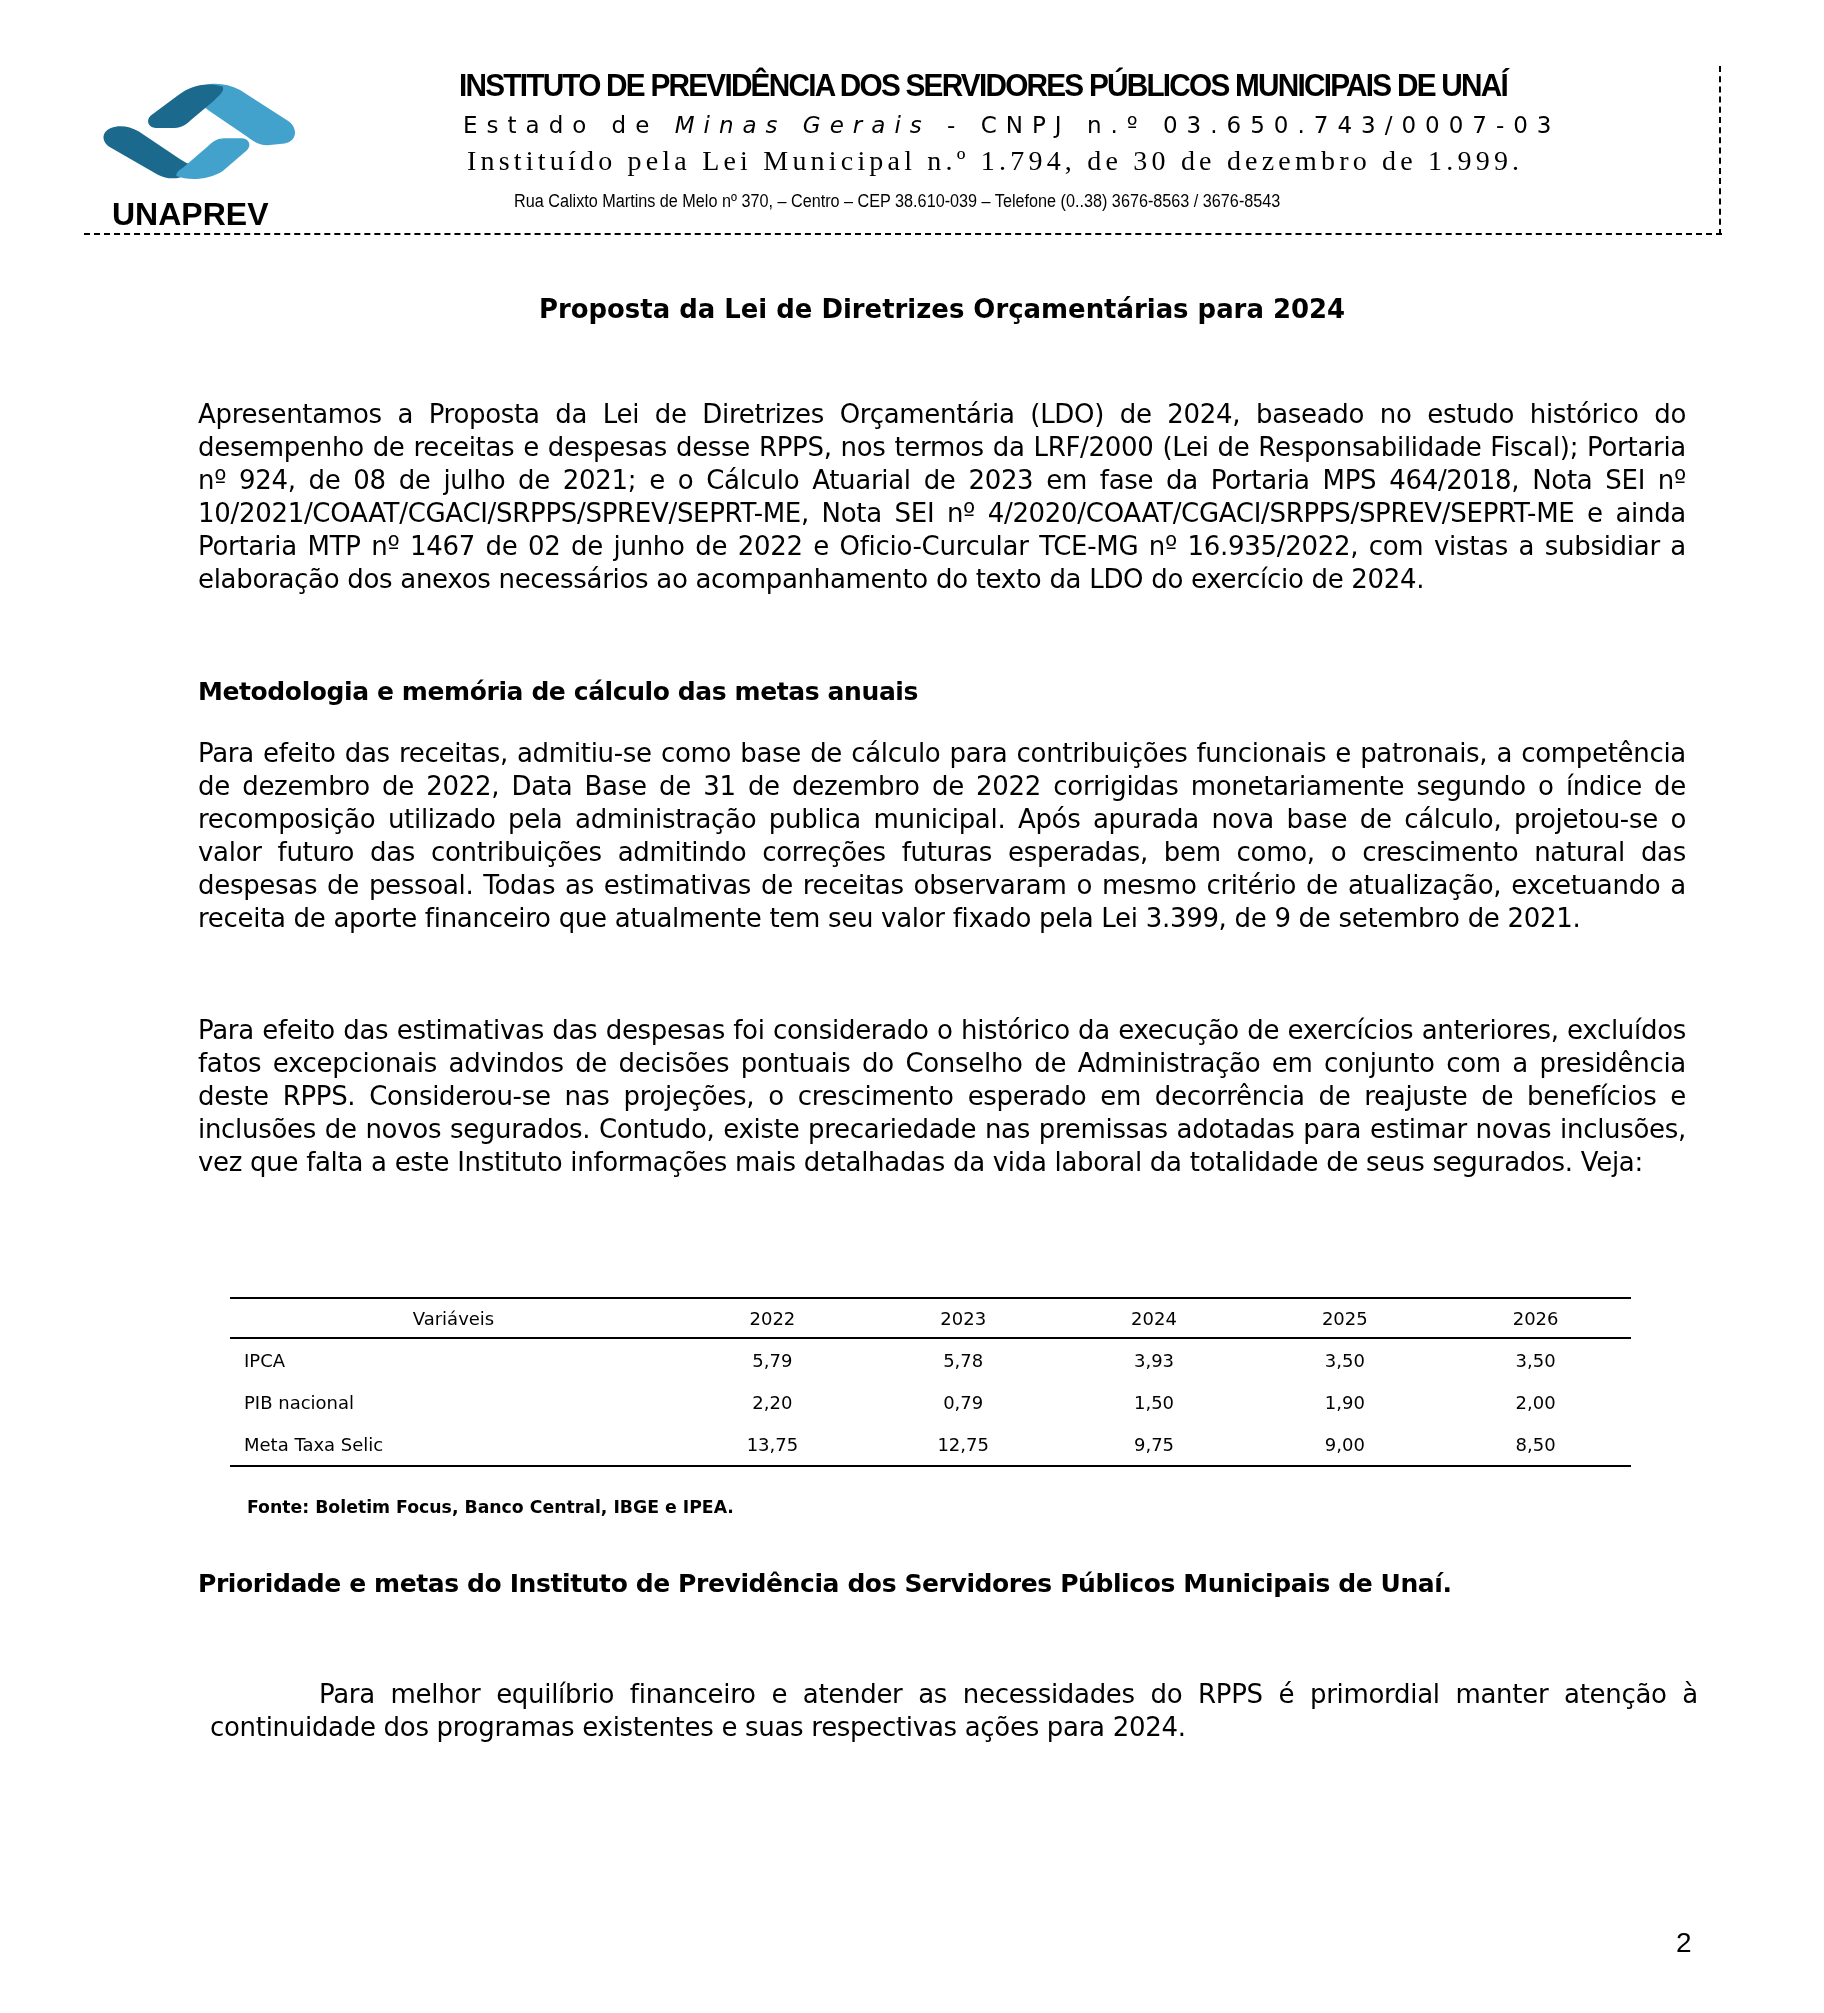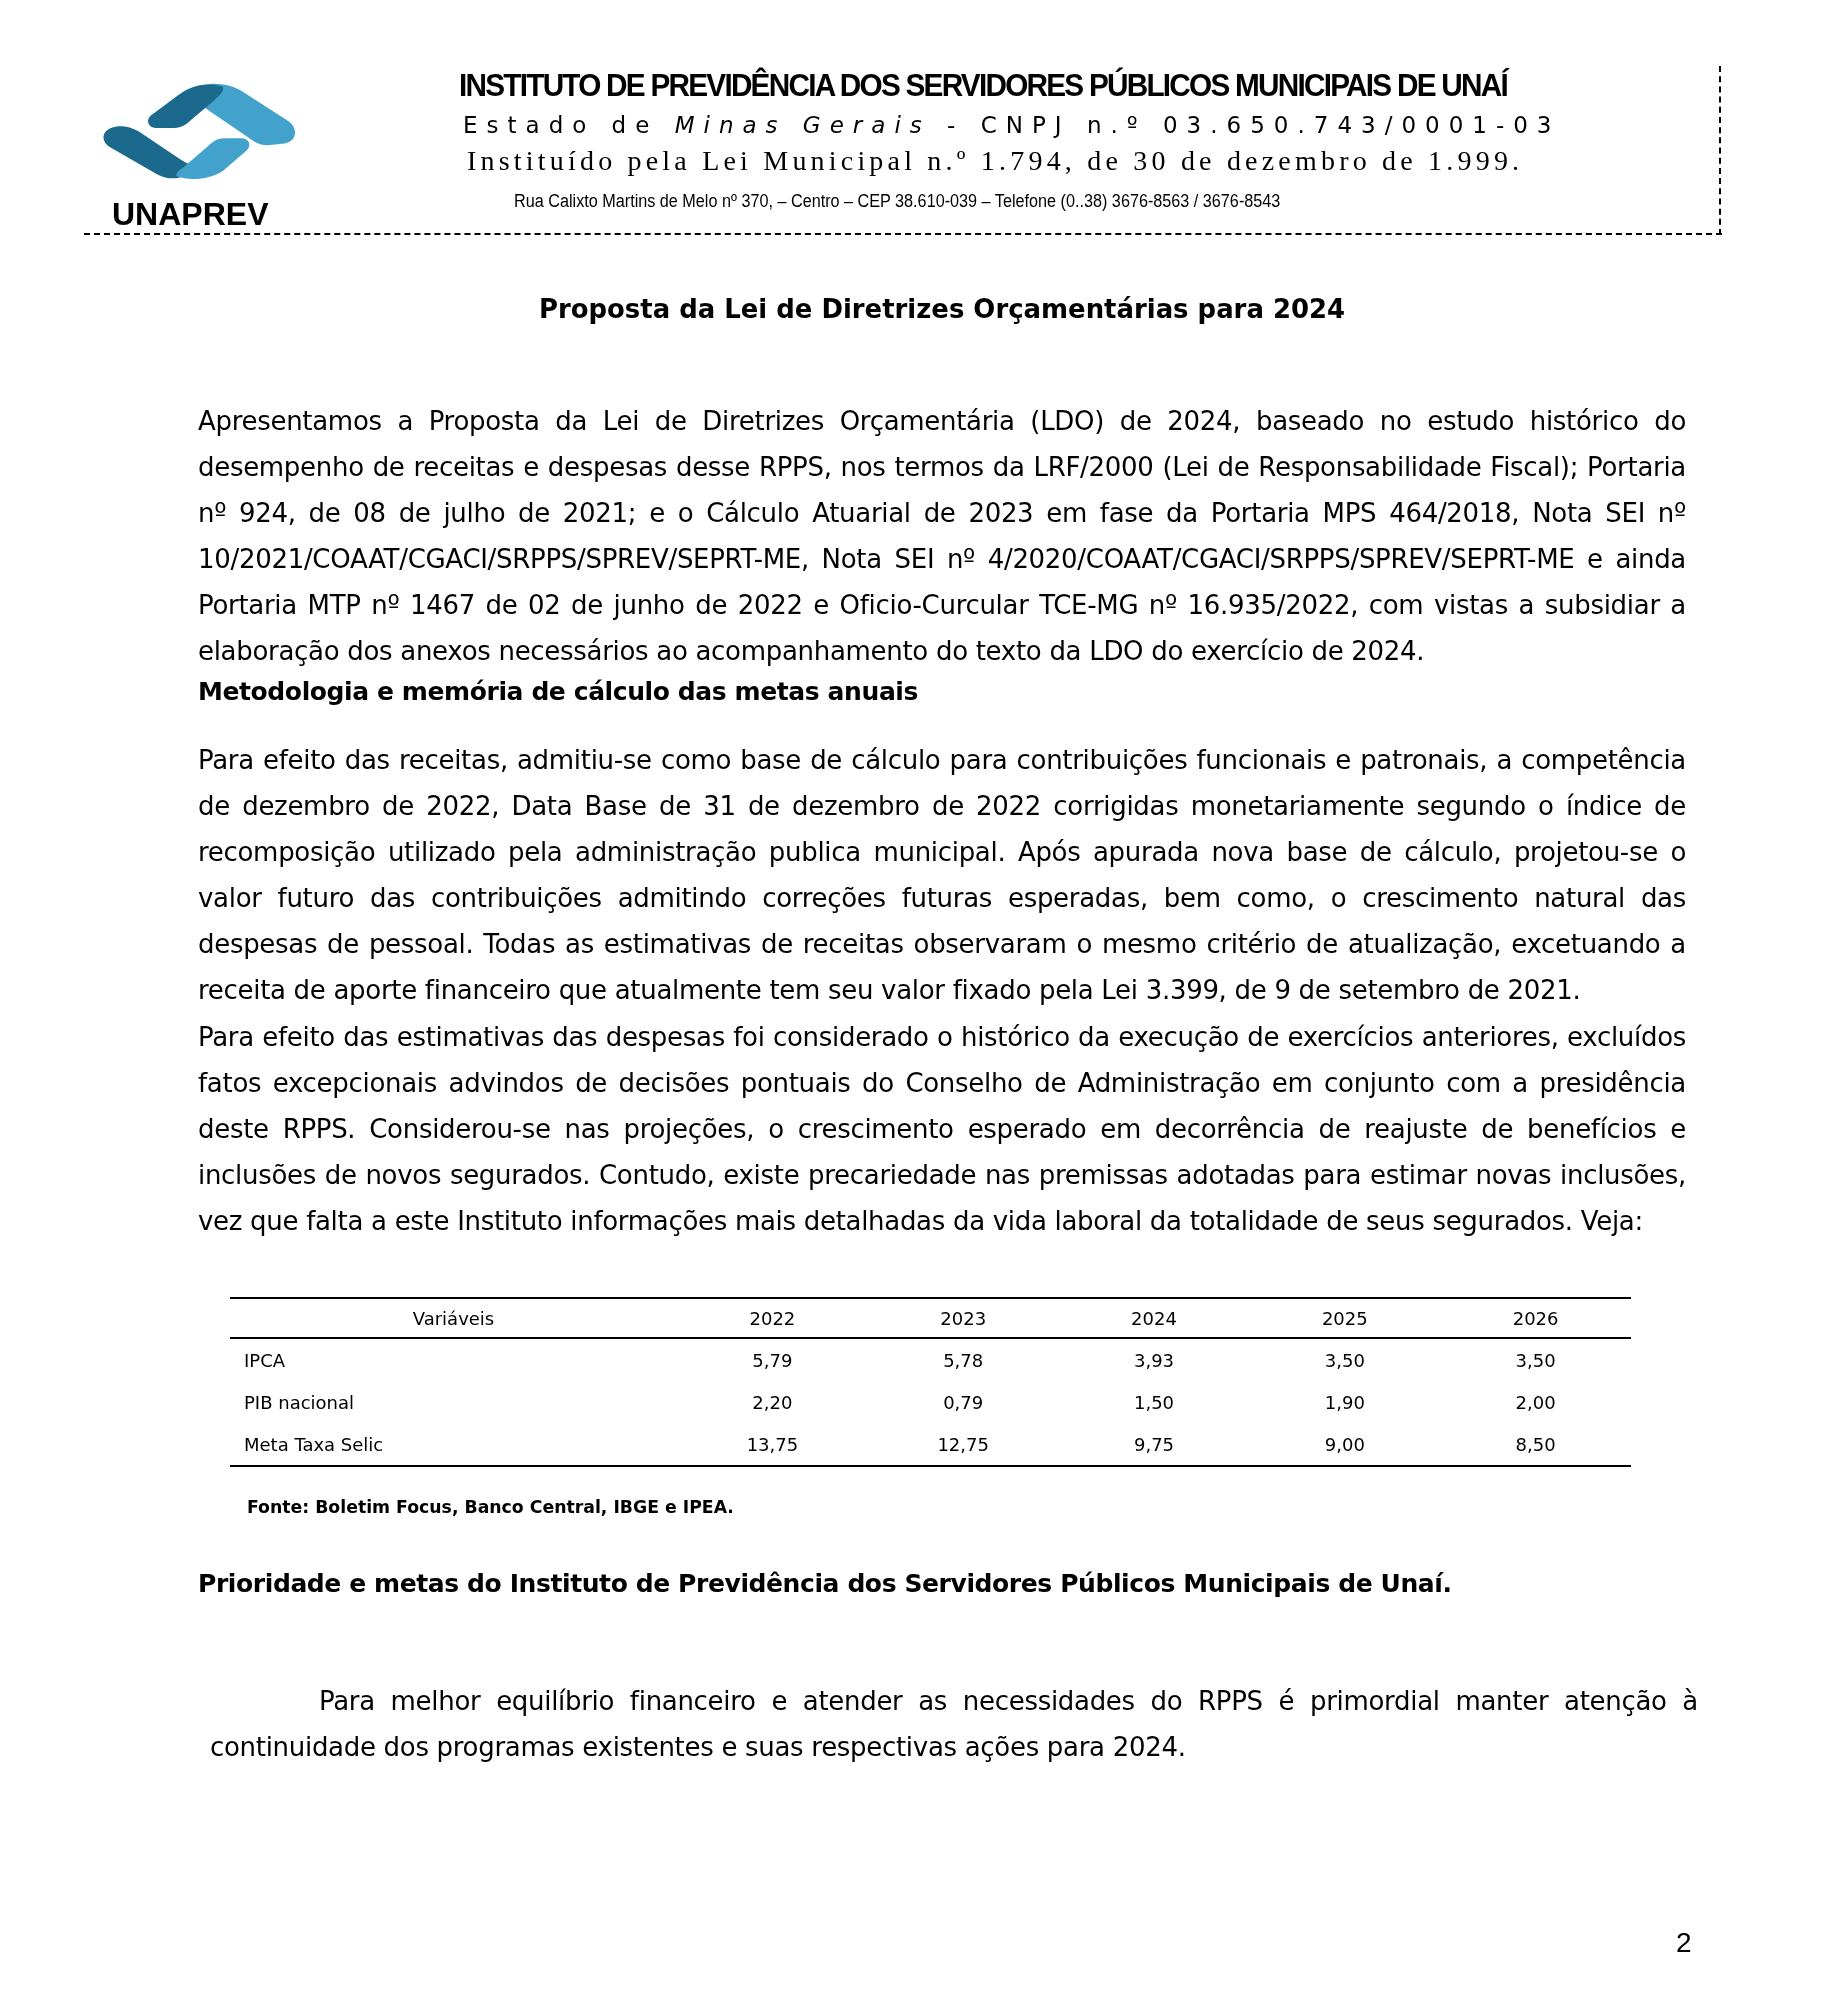--- a/index.html
+++ b/index.html
@@ -12,21 +12,21 @@
   .hdr-title { left: 459px; top: 67px; font-family: "Liberation Sans", sans-serif; font-weight: bold; font-size: 32px; line-height: 36px; letter-spacing: -1.9px; transform: scaleX(0.93); transform-origin: left top; white-space: nowrap; }
   .hdr-state { left: 463px; top: 111px; font-family: "DejaVu Sans", sans-serif; font-size: 23px; line-height: 28px; letter-spacing: 9px; white-space: nowrap; }
   .hdr-state .it { font-style: italic; }
   .hdr-law { left: 467px; top: 145px; font-family: "Liberation Serif", serif; font-size: 28px; line-height: 31px; letter-spacing: 4.2px; white-space: nowrap; }
   .hdr-addr { left: 514px; top: 190px; font-family: "Liberation Sans", sans-serif; font-size: 18px; line-height: 22.5px; white-space: nowrap; transform: scaleX(0.9); transform-origin: left top; }
   .hdr-rule-bottom { left: 84px; top: 233px; width: 1638px; height: 0; border-top: 2.6px dashed #000; }
   .hdr-rule-right { left: 1719px; top: 66px; width: 0; height: 169px; border-left: 2.6px dashed #000; }
 
   
   .doc-title { left: 198px; width: 1488px; top: 291px; text-align: center; font-family: "DejaVu Sans", sans-serif; font-weight: bold; font-size: 27px; line-height: 35px; transform: scaleX(0.96); }
-  .para { left: 198px; width: 1488px; font-family: "DejaVu Sans", sans-serif; font-size: 26px; line-height: 46px; text-align: justify; letter-spacing: -0.3px; }
+  .para { left: 198px; width: 1488px; font-family: "DejaVu Sans", sans-serif; font-size: 26px; line-height: 33px; text-align: justify; letter-spacing: -0.3px; }
   .para.indent { text-indent: 109px; }
   .heading { left: 198px; width: 1488px; font-family: "DejaVu Sans", sans-serif; font-weight: bold; font-size: 25px; line-height: 35px; letter-spacing: -0.4px; white-space: nowrap; }
 
   
   .tbl { left: 230px; top: 1297px; width: 1401px; border-top: 2.6px solid #000; border-bottom: 2.6px solid #000; font-family: "DejaVu Sans", sans-serif; font-size: 18px; }
   .tbl table { width: 100%; border-collapse: collapse; }
   .tbl thead th { font-weight: normal; height: 38px; border-bottom: 2.6px solid #000; padding: 0; }
   .tbl tbody td { height: 42px; padding: 0; }
   .tbl tbody tr.last td { }
   .tbl .c-label { width: 396px; text-align: center; }
@@ -47,21 +47,21 @@
     <path d="M150 10 C128 4 112 10 98 20 L66 44 C60 50 64 58 72 58 L94 58 C102 58 108 54 114 48 L140 26 C146 20 152 16 150 10 Z" fill="#1b6a8e"></path>
 
     <path d="M20 58 C10 62 8 72 18 80 L74 112 C86 118 98 118 108 112 L120 104 C110 100 102 96 94 90 L52 62 C42 56 30 54 20 58 Z" fill="#1b6a8e"></path>
 
     <path d="M96 114 C112 120 134 118 150 108 L178 84 C184 78 180 70 172 70 L152 70 C144 70 138 74 132 80 L104 104 C98 108 96 110 96 114 Z" fill="#43a2cc"></path>
   </svg>
 </div>
 <div class="abs brand">UNAPREV</div>
 
 <div class="abs hdr-title">INSTITUTO DE PREVIDÊNCIA DOS SERVIDORES PÚBLICOS MUNICIPAIS DE UNAÍ</div>
-<div class="abs hdr-state"><span>Estado de </span><span class="it">Minas Gerais</span><span> - CNPJ n.º 03.650.743/0001-03</span></div>
+<div class="abs hdr-state"><span>Estado de </span><span class="it">Minas Gerais</span><span> - CNPJ n.º 03.650.743/0007-03</span></div>
 <div class="abs hdr-law">Instituído pela Lei Municipal n.º 1.794, de 30 de dezembro de 1.999.</div>
 <div class="abs hdr-addr">Rua Calixto Martins de Melo nº 370, – Centro – CEP 38.610-039 – Telefone (0..38) 3676-8563 /  3676-8543</div>
 <div class="abs hdr-rule-bottom"></div>
 <div class="abs hdr-rule-right"></div>
 
 <div class="abs doc-title">Proposta da Lei de Diretrizes Orçamentárias para 2024</div>
 
 <div class="abs para" style="top:398px;">Apresentamos a Proposta da Lei de Diretrizes Orçamentária (LDO) de 2024, baseado no estudo histórico do desempenho de receitas e despesas desse RPPS, nos termos da LRF/2000 (Lei de Responsabilidade Fiscal); Portaria nº 924, de 08 de julho de 2021; e o Cálculo Atuarial de 2023 em fase da Portaria MPS 464/2018, Nota SEI nº 10/2021/COAAT/CGACI/SRPPS/SPREV/SEPRT-ME, Nota SEI nº 4/2020/COAAT/CGACI/SRPPS/SPREV/SEPRT-ME e ainda Portaria MTP nº 1467 de 02 de junho de 2022 e Oficio-Curcular TCE-MG nº 16.935/2022, com vistas a subsidiar a elaboração dos anexos necessários ao acompanhamento do texto da LDO do exercício de 2024.</div>
 
 <div class="abs heading" style="top:674px;">Metodologia e memória de cálculo das metas anuais</div>

